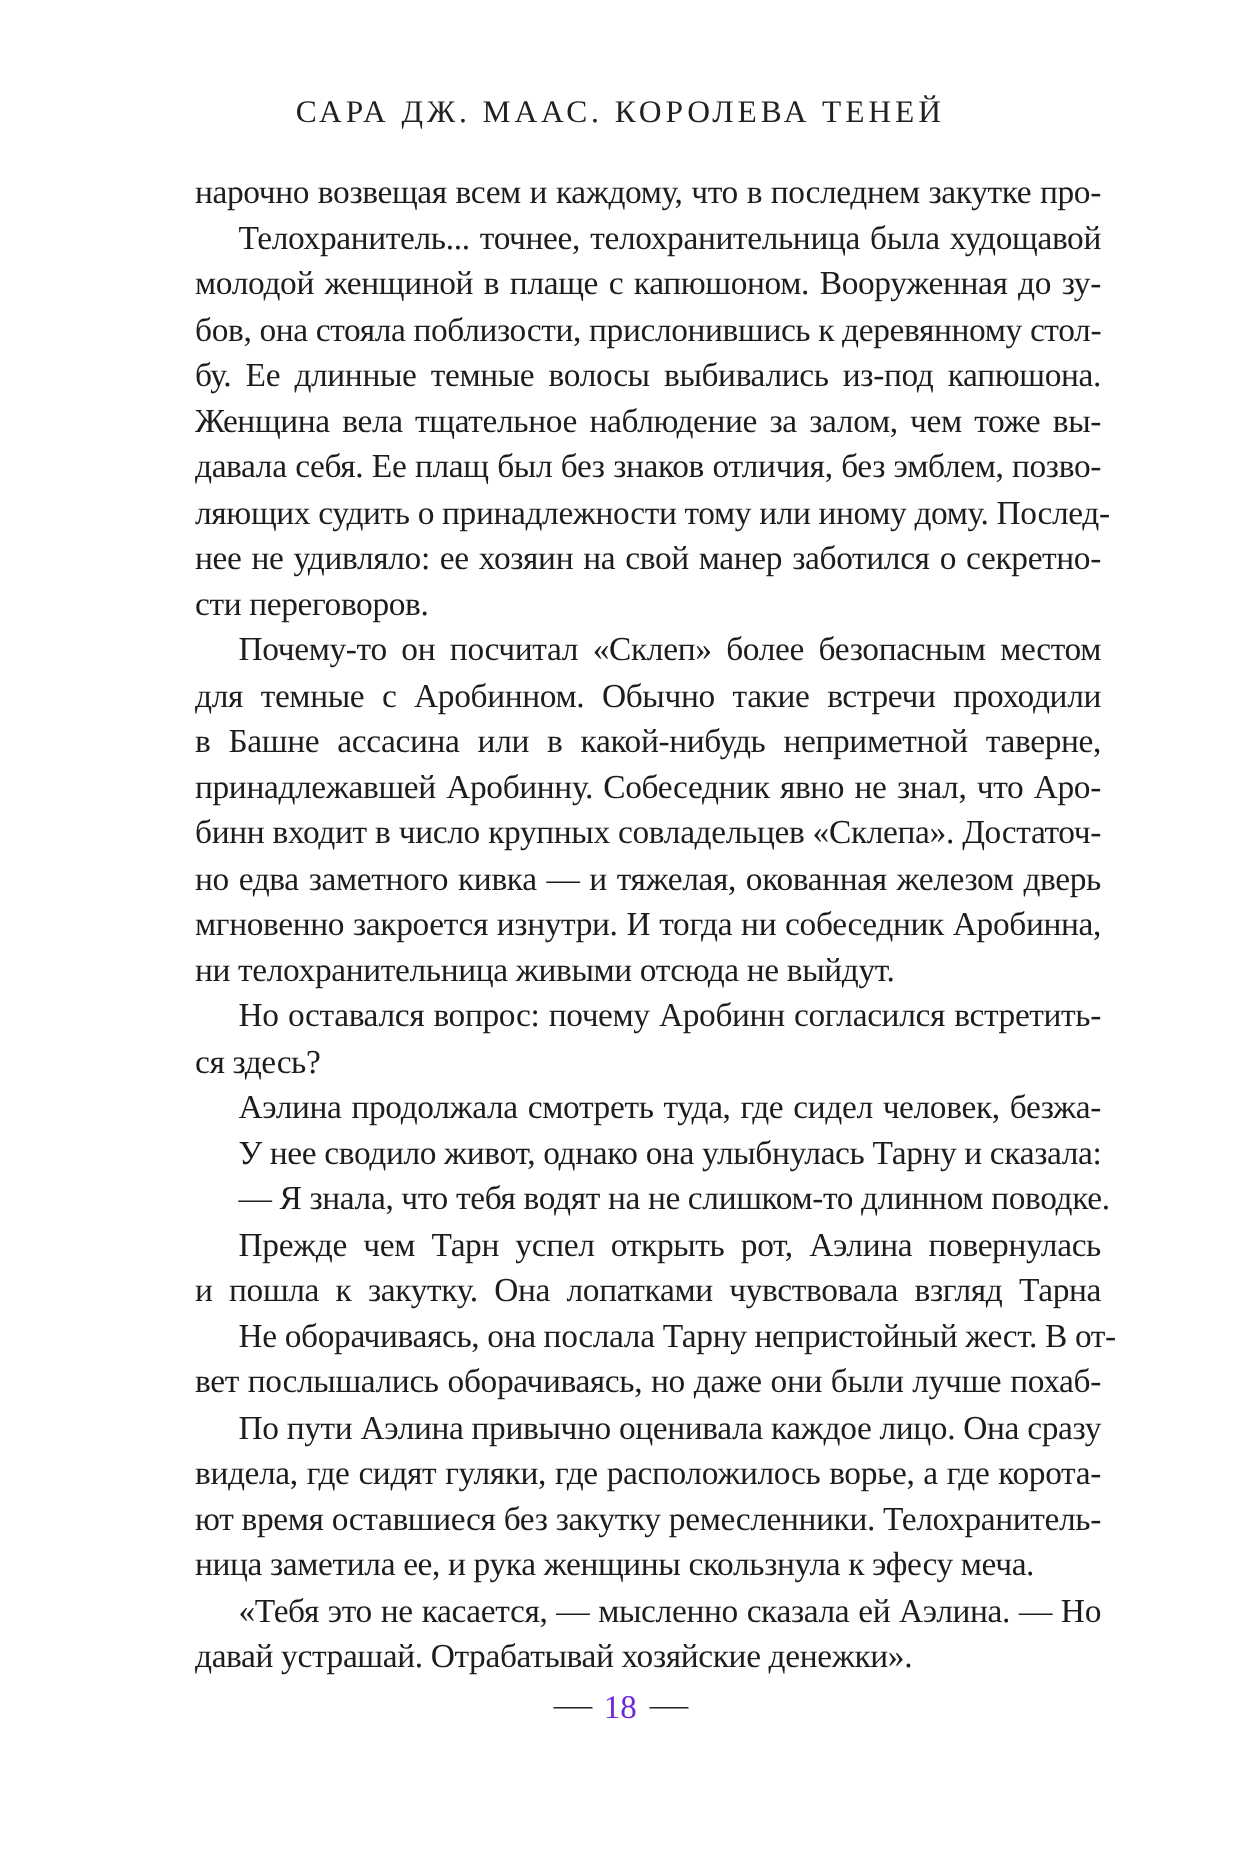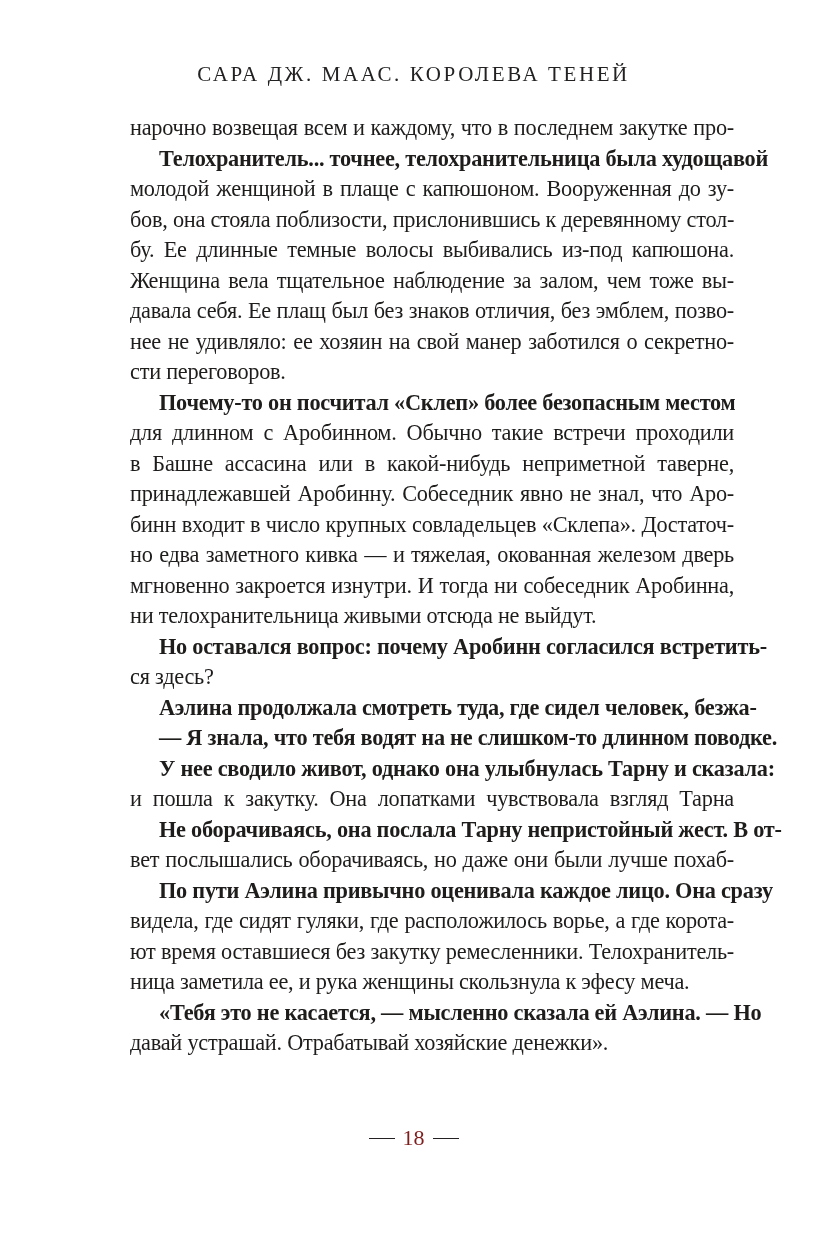--- a/index.html
+++ b/index.html
@@ -40,31 +40,30 @@
       white-space: nowrap;
       text-align: justify;
       text-align-last: justify;
       letter-spacing: -0.25px;
     }
     .line.last {
       text-align-last: left;
     }
     .line.indent {
       padding-left: 29px;
-      font-weight: bold;
     }
     .folio {
       position: absolute;
       top: 1124px;
       left: 0;
       width: 827px;
       text-align: center;
       font-size: 22px;
       line-height: 28px;
-      color: #7f1d1d;
+      color: #6d28d9;
     }
     .folio .dash {
       display: inline-block;
       width: 26px;
       height: 0;
       border-top: 1.6px solid #232121;
       vertical-align: middle;
       margin: 0 8px;
       position: relative;
       top: -1px;
@@ -76,35 +75,37 @@
 <div class="running-head">САРА ДЖ. МААС. КОРОЛЕВА ТЕНЕЙ</div>
 
 <div class="text-block" id="text-block">
     <span class="line">нарочно возвещая всем и каждому, что в последнем закутке про-</span>
     <span class="line indent">Телохранитель... точнее, телохранительница была худощавой</span>
     <span class="line">молодой женщиной в плаще с капюшоном. Вооруженная до зу-</span>
     <span class="line">бов, она стояла поблизости, прислонившись к деревянному стол-</span>
     <span class="line">бу. Ее длинные темные волосы выбивались из-под капюшона.</span>
     <span class="line">Женщина вела тщательное наблюдение за залом, чем тоже вы-</span>
     <span class="line">давала себя. Ее плащ был без знаков отличия, без эмблем, позво-</span>
+    <span class="line">ляющих судить о принадлежности тому или иному дому. Послед-</span>
     <span class="line">нее не удивляло: ее хозяин на свой манер заботился о секретно-</span>
     <span class="line last">сти переговоров.</span>
     <span class="line indent">Почему-то он посчитал «Склеп» более безопасным местом</span>
-    <span class="line">для длинном с Аробинном. Обычно такие встречи проходили</span>
+    <span class="line">для темные с Аробинном. Обычно такие встречи проходили</span>
     <span class="line">в Башне ассасина или в какой-нибудь неприметной таверне,</span>
     <span class="line">принадлежавшей Аробинну. Собеседник явно не знал, что Аро-</span>
     <span class="line">бинн входит в число крупных совладельцев «Склепа». Достаточ-</span>
     <span class="line">но едва заметного кивка — и тяжелая, окованная железом дверь</span>
     <span class="line">мгновенно закроется изнутри. И тогда ни собеседник Аробинна,</span>
     <span class="line last">ни телохранительница живыми отсюда не выйдут.</span>
     <span class="line indent">Но оставался вопрос: почему Аробинн согласился встретить-</span>
     <span class="line last">ся здесь?</span>
     <span class="line indent">Аэлина продолжала смотреть туда, где сидел человек, безжа-</span>
+    <span class="line indent">У нее сводило живот, однако она улыбнулась Тарну и сказала:</span>
     <span class="line indent">— Я знала, что тебя водят на не слишком-то длинном поводке.</span>
-    <span class="line indent">У нее сводило живот, однако она улыбнулась Тарну и сказала:</span>
+    <span class="line indent">Прежде чем Тарн успел открыть рот, Аэлина повернулась</span>
     <span class="line">и пошла к закутку. Она лопатками чувствовала взгляд Тарна</span>
     <span class="line indent">Не оборачиваясь, она послала Тарну непристойный жест. В от-</span>
     <span class="line">вет послышались оборачиваясь, но даже они были лучше похаб-</span>
     <span class="line indent">По пути Аэлина привычно оценивала каждое лицо. Она сразу</span>
     <span class="line">видела, где сидят гуляки, где расположилось ворье, а где корота-</span>
     <span class="line">ют время оставшиеся без закутку ремесленники. Телохранитель-</span>
     <span class="line last">ница заметила ее, и рука женщины скользнула к эфесу меча.</span>
     <span class="line indent">«Тебя это не касается, — мысленно сказала ей Аэлина. — Но</span>
     <span class="line last">давай устрашай. Отрабатывай хозяйские денежки».</span>
   </div>

